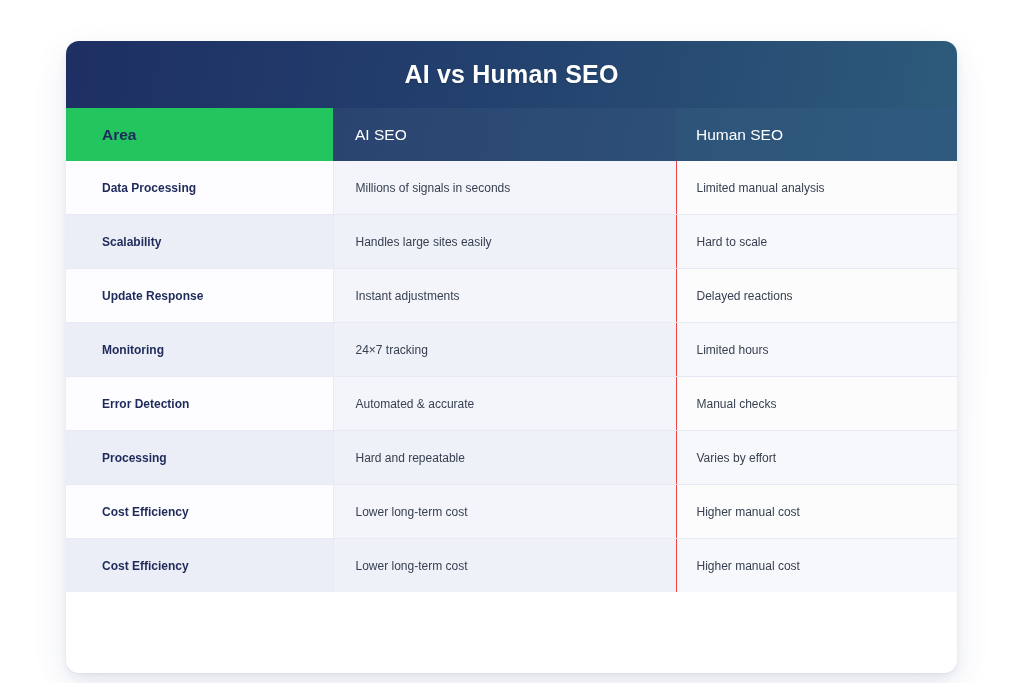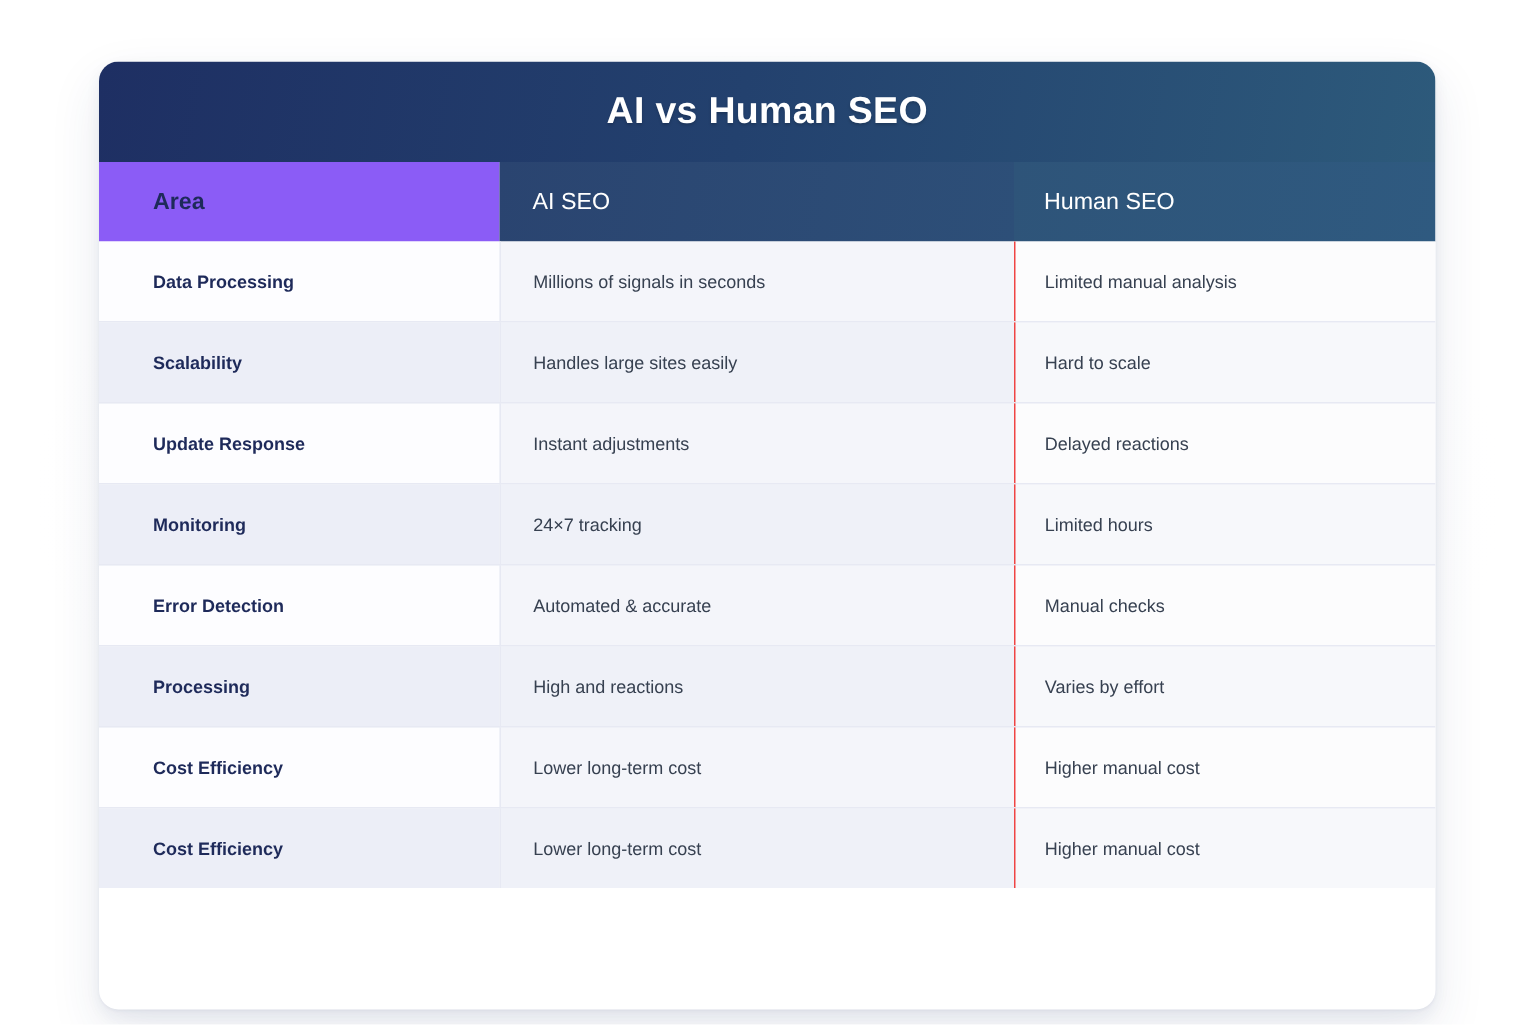--- a/index.html
+++ b/index.html
@@ -67,21 +67,21 @@
 
   thead th {
     height: 53px;
     padding: 0 0 0 36px;
     text-align: left;
     font-size: 15.5px;
     font-weight: bold;
     vertical-align: middle;
   }
   th.h-area {
-    background: #8b5cf6;
+    background: #22c55e;
     color: #1e2a5a;
   }
   th.h-ai {
     background: linear-gradient(100deg, #2a4470 0%, #2d4f78 100%);
     color: #ffffff;
     font-weight: normal;
     padding-left: 22px;
   }
   th.h-human {
     background: linear-gradient(100deg, #2e5479 0%, #2f5a80 100%);
@@ -169,21 +169,21 @@
         <td class="c-ai">24×7 tracking</td>
         <td class="c-human">Limited hours</td>
       </tr>
       <tr>
         <td class="c-area">Error Detection</td>
         <td class="c-ai">Automated &amp; accurate</td>
         <td class="c-human">Manual checks</td>
       </tr>
       <tr>
         <td class="c-area">Processing</td>
-        <td class="c-ai">High and reactions</td>
+        <td class="c-ai">Hard and repeatable</td>
         <td class="c-human">Varies by effort</td>
       </tr>
       <tr>
         <td class="c-area">Cost Efficiency</td>
         <td class="c-ai">Lower long-term cost</td>
         <td class="c-human">Higher manual cost</td>
       </tr>
       <tr>
         <td class="c-area">Cost Efficiency</td>
         <td class="c-ai">Lower long-term cost</td>

